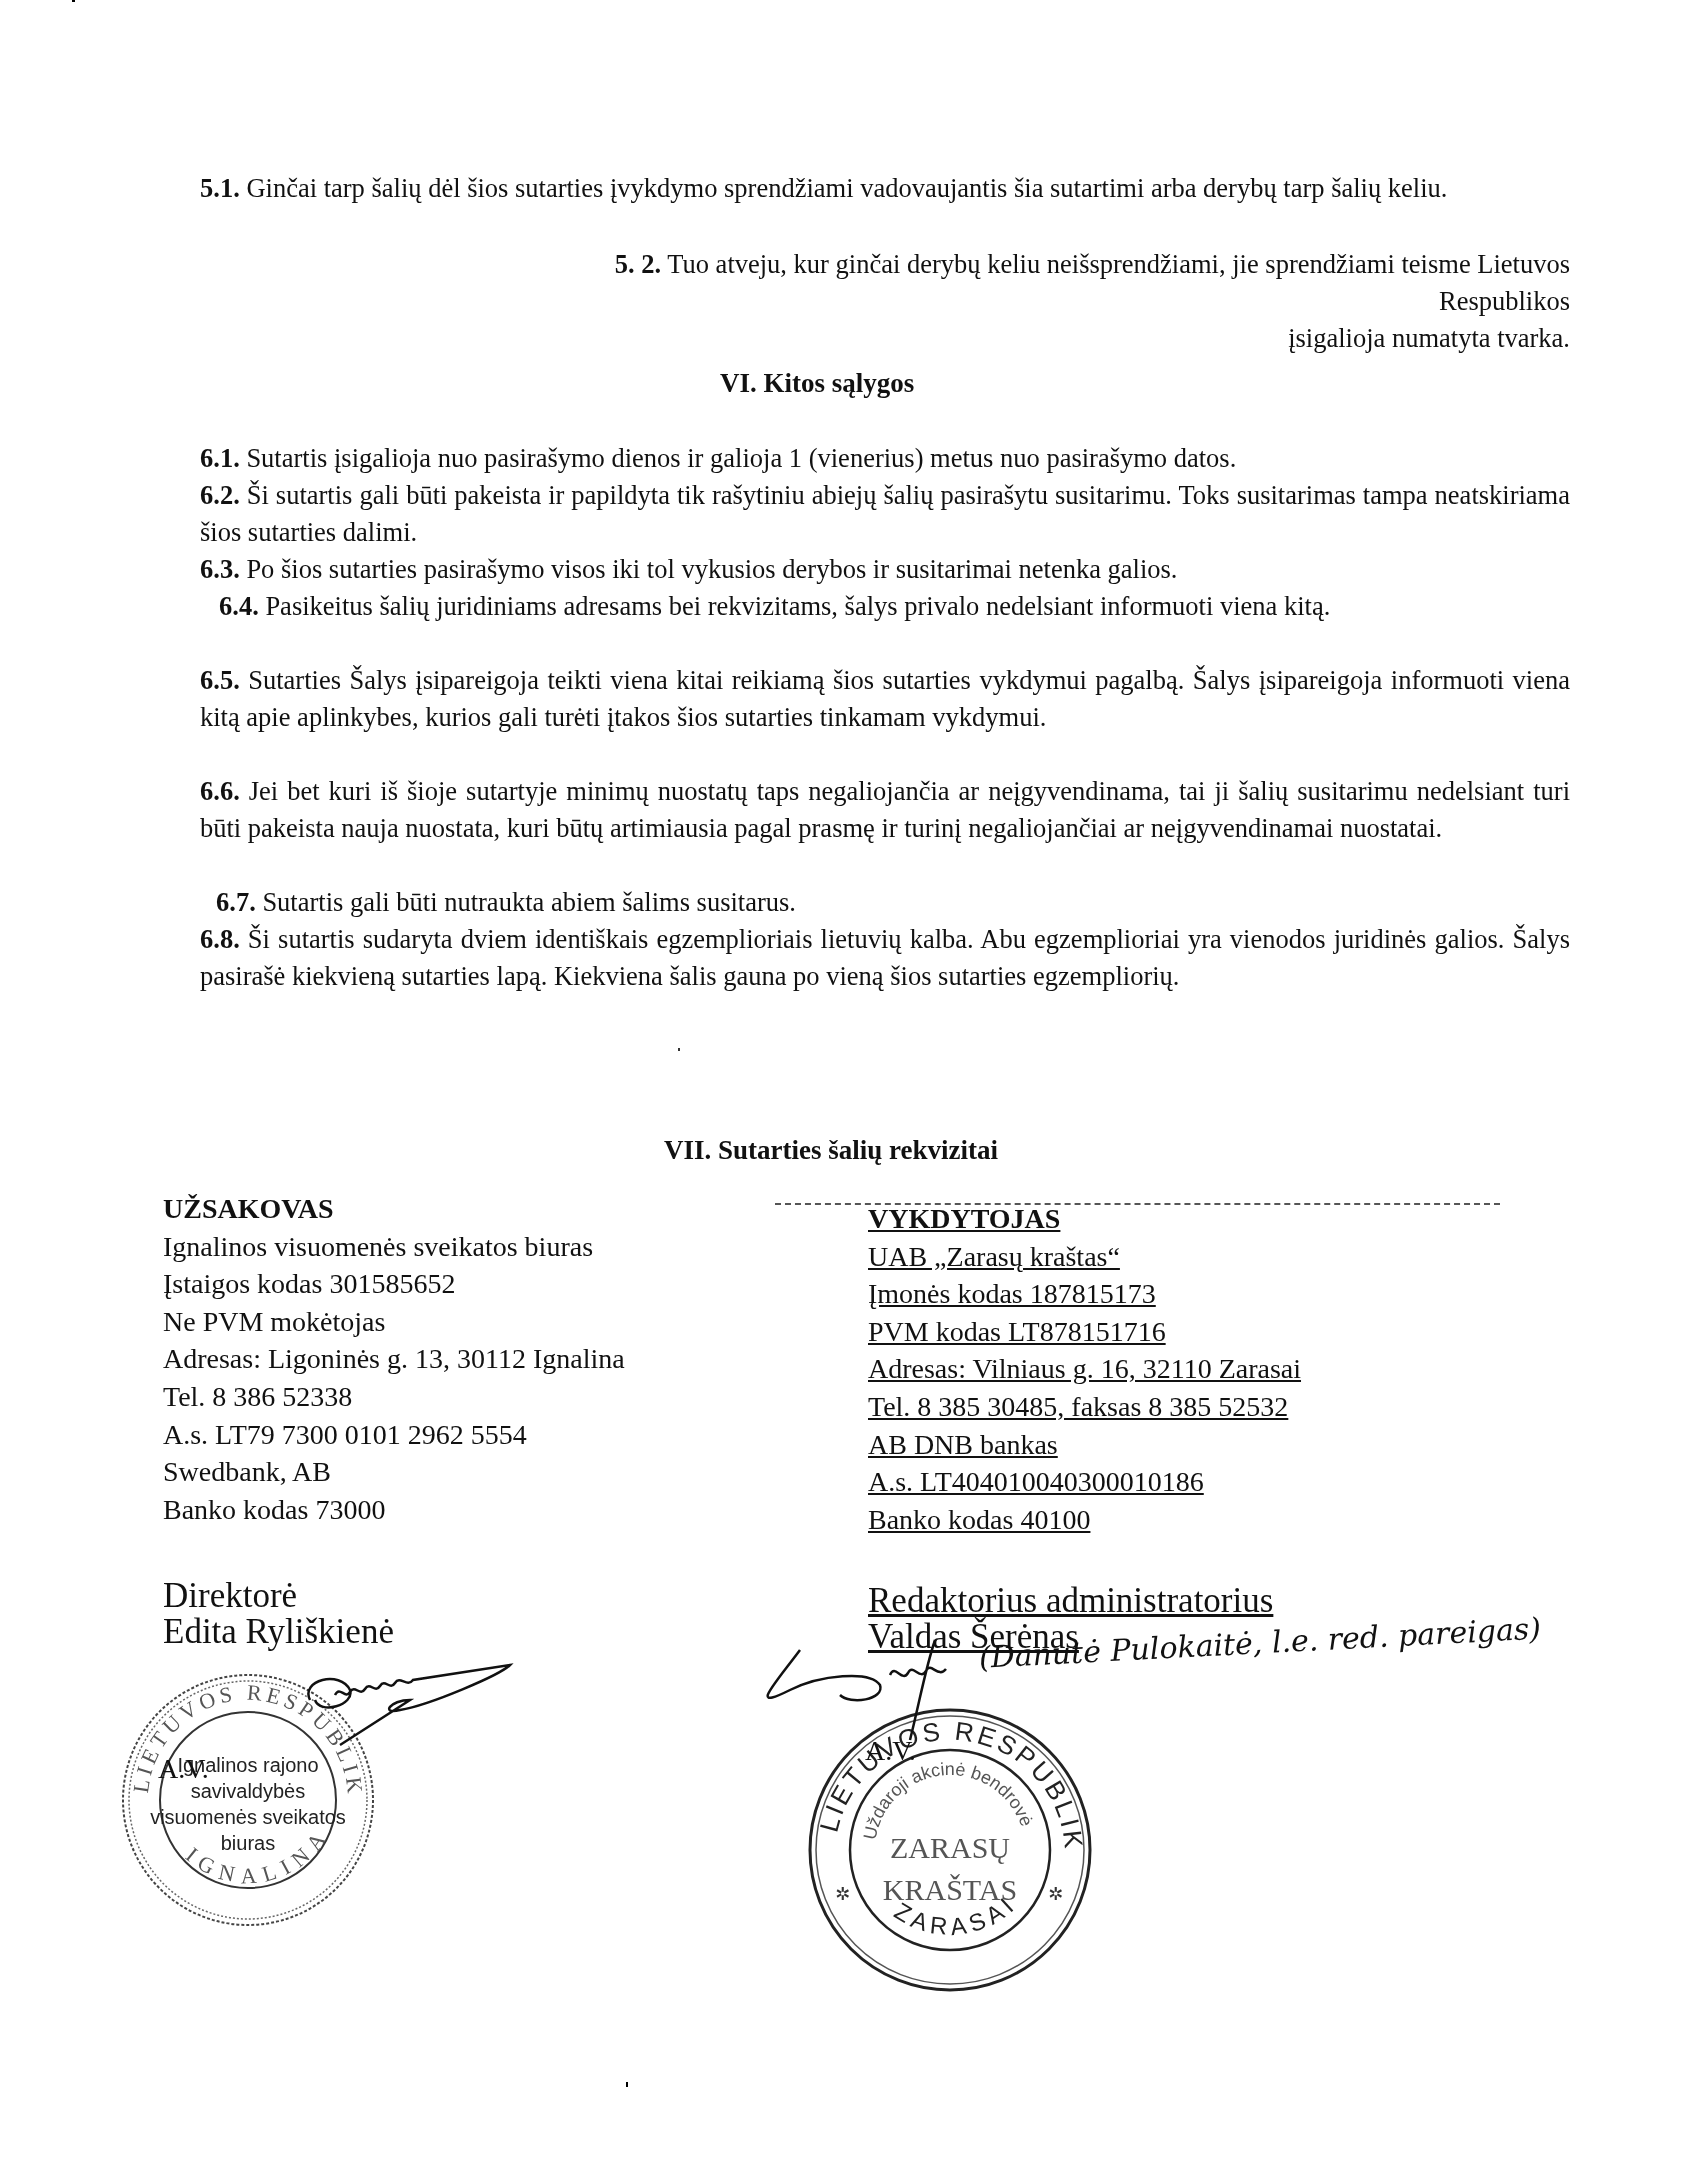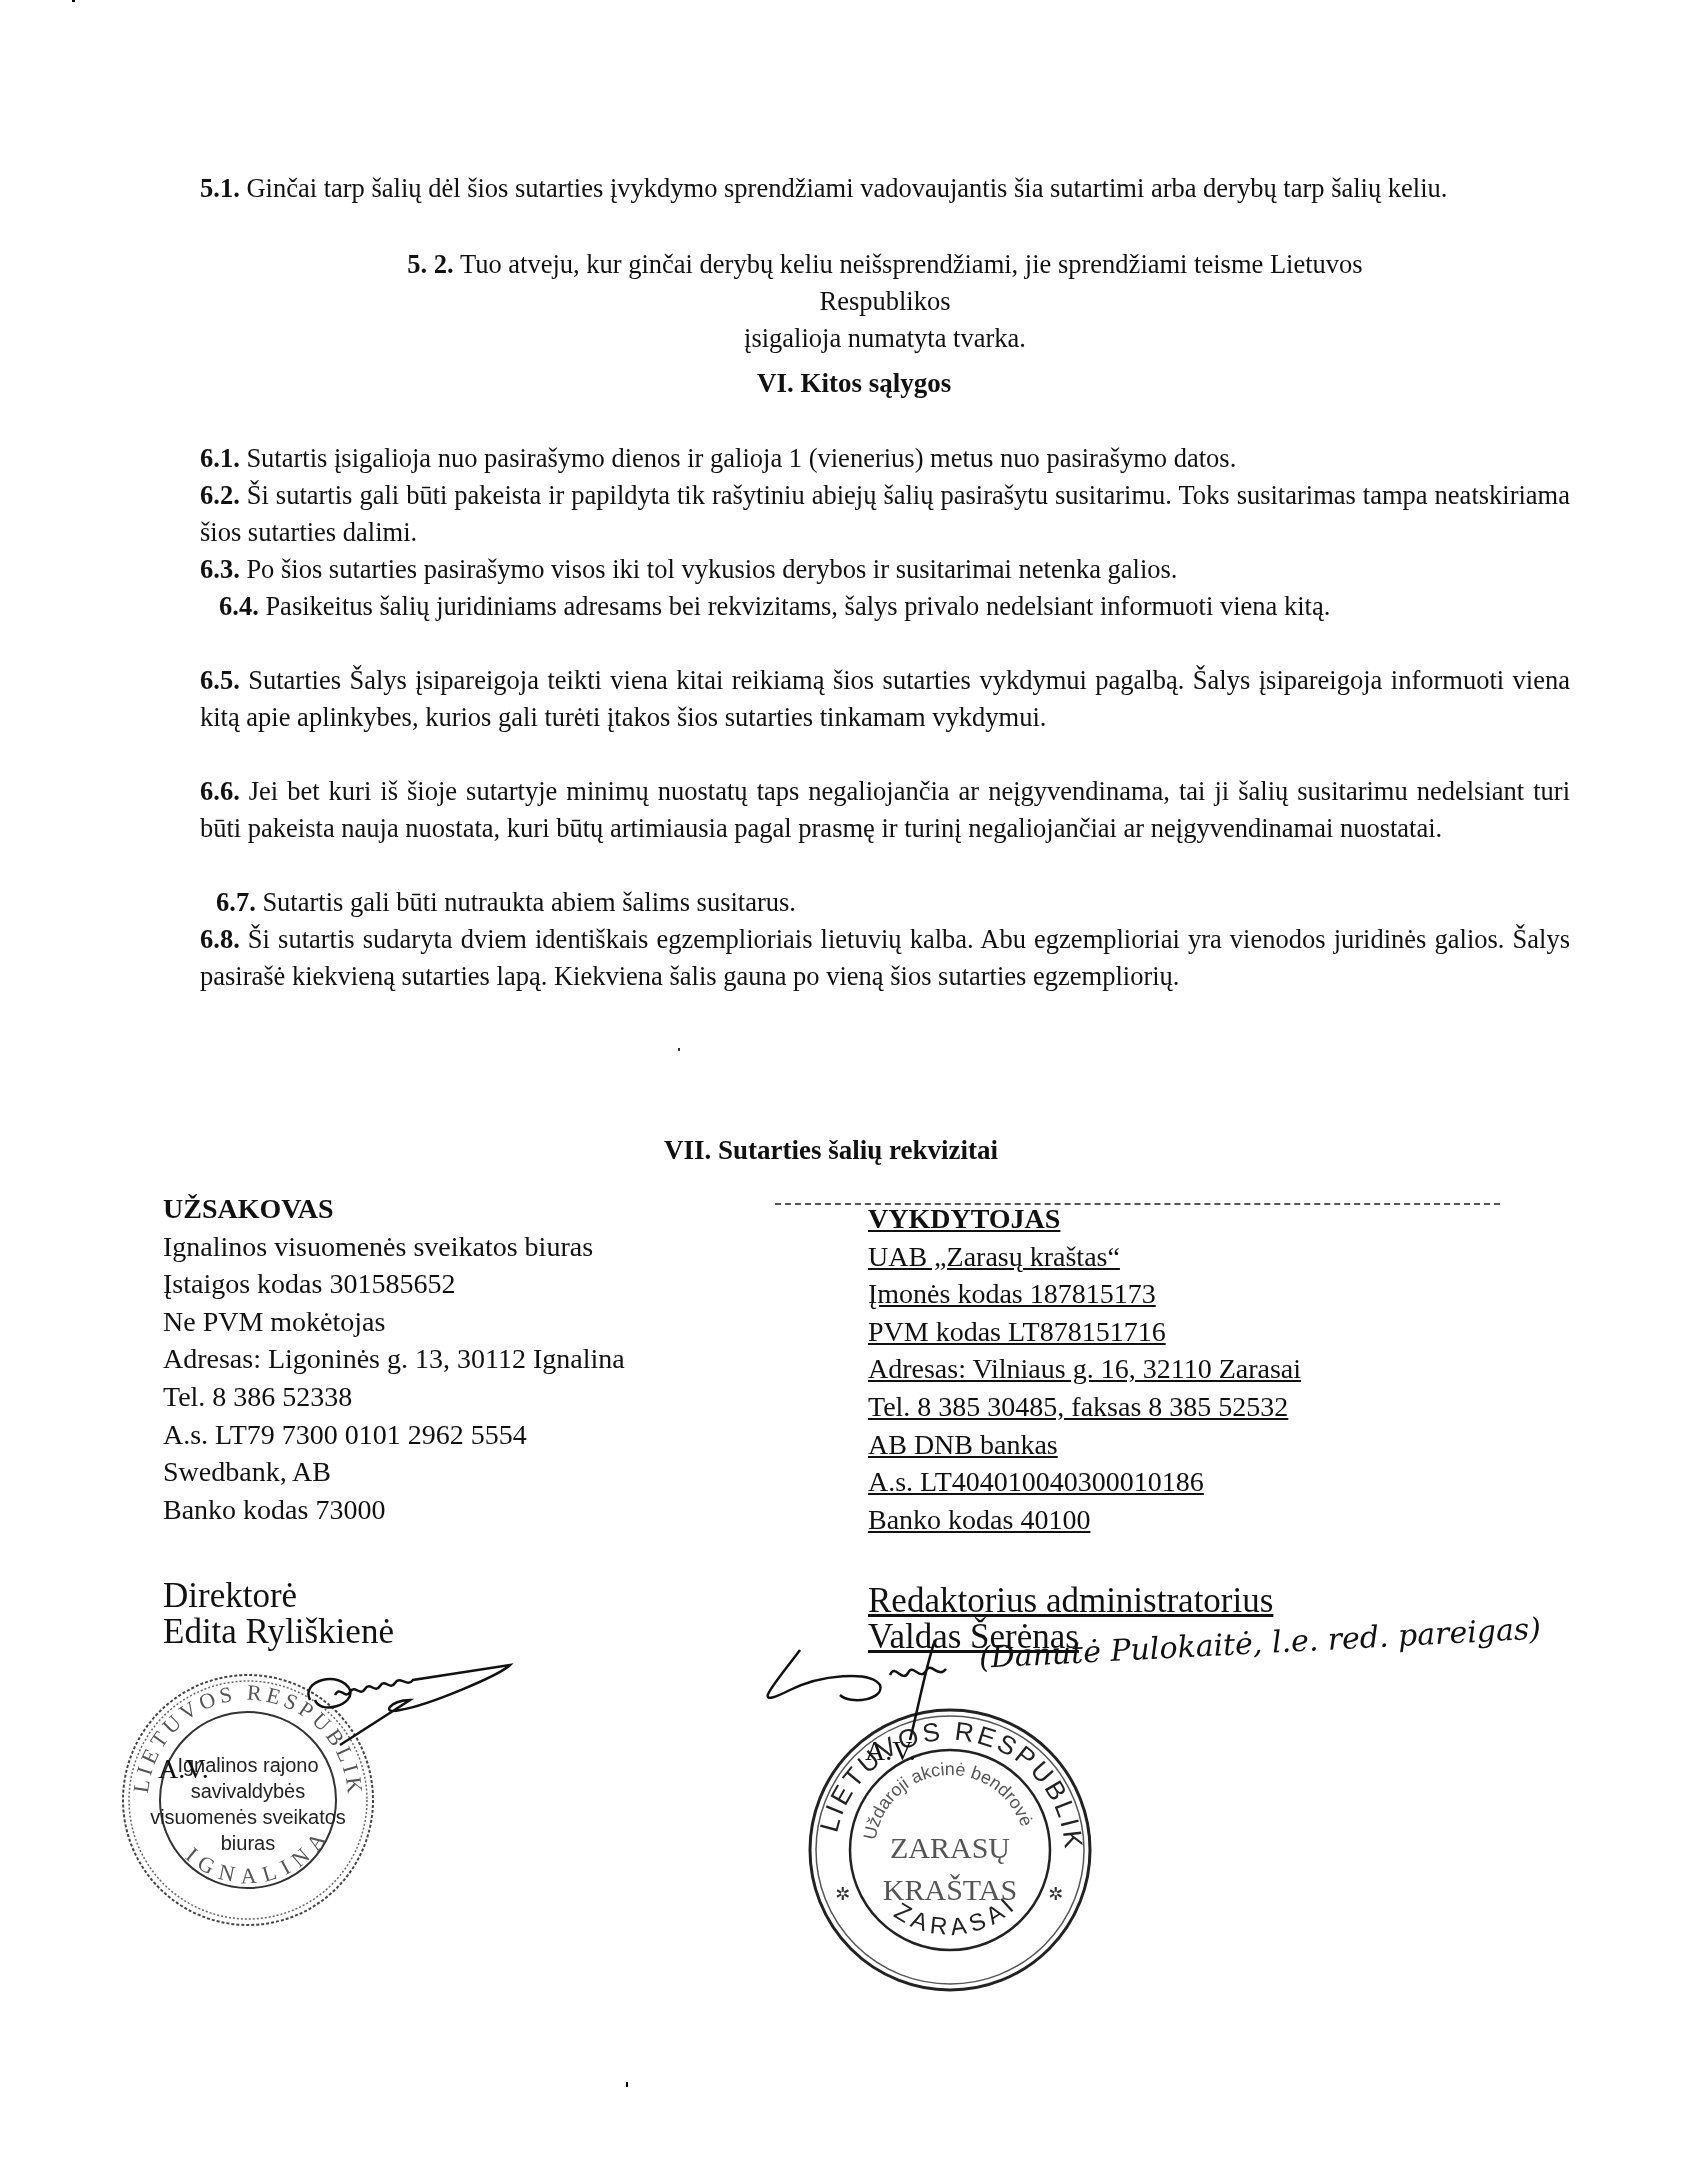--- a/index.html
+++ b/index.html
@@ -35,27 +35,27 @@
   .line { display: block; }
 </style>
 </head>
 <body>
 
 <div class="corner-mark"></div>
 
 <div class="para" style="top:170px; width:1390px;">
   <b>5.1.</b><span> Ginčai tarp šalių dėl šios sutarties įvykdymo sprendžiami vadovaujantis šia sutartimi arba derybų tarp šalių keliu.</span>
 </div>
-<div class="para" style="top:246px; text-align:center;">
+<div class="para" style="top:246px; text-align:right;">
   <span class="line"><b>5. 2.</b><span> Tuo atveju, kur ginčai derybų keliu neišsprendžiami, jie sprendžiami teisme Lietuvos</span></span>
   <span class="line">Respublikos</span>
   <span class="line">įsigalioja numatyta tvarka.</span>
 </div>
 
-<div class="heading" style="left:757px; top:366px;">VI. Kitos sąlygos</div>
+<div class="heading" style="left:720px; top:366px;">VI. Kitos sąlygos</div>
 
 <div class="para" style="top:440px;">
   <b>6.1.</b><span> Sutartis įsigalioja nuo pasirašymo dienos ir galioja 1 (vienerius) metus nuo pasirašymo datos.</span>
 </div>
 <div class="para" style="top:477px;">
   <b>6.2.</b><span> Ši sutartis gali būti pakeista ir papildyta tik rašytiniu abiejų šalių pasirašytu susitarimu. Toks susitarimas tampa neatskiriama šios sutarties dalimi.</span>
 </div>
 <div class="para" style="top:551px;">
   <b>6.3.</b><span>  Po šios sutarties pasirašymo visos iki tol vykusios derybos ir susitarimai netenka galios.</span>
 </div>

